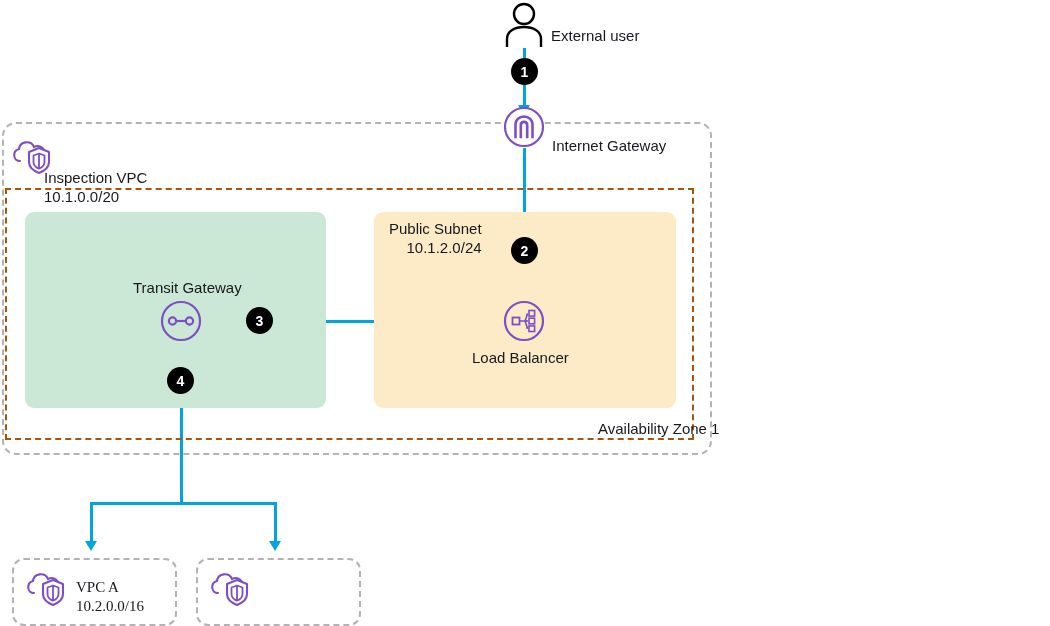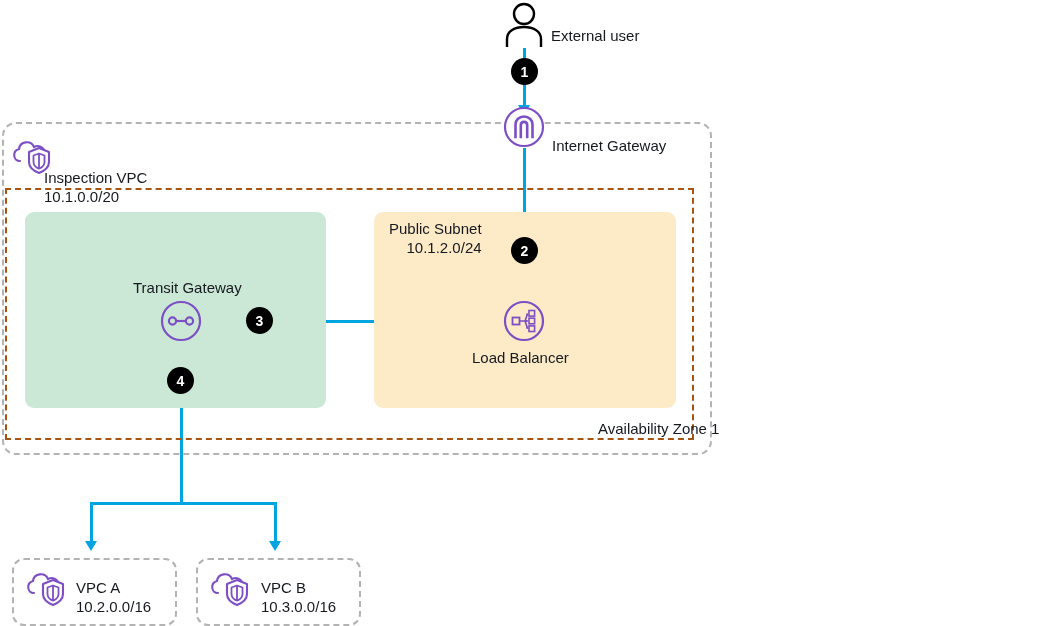--- a/index.html
+++ b/index.html
@@ -185,31 +185,30 @@
 
   <div class="vpc-small" style="left:12px; top:558px; width:165px; height:68px;"></div>
   <div class="icon-box" style="left:24px; top:570px;">
     <svg width="44" height="36" viewBox="0 0 44 36" xmlns="http://www.w3.org/2000/svg">
       <path d="M10 23 C3 23 2 13 9 11 C10 3 21 2 24 9 C30 6 36 11 34 17" fill="none" stroke="#7d4fc4" stroke-width="2.1" stroke-linecap="round"></path>
       <path d="M29 10 L39 14 L39 24 C39 30 34 33 29 35 C24 33 19 30 19 24 L19 14 Z" fill="#ffffff" stroke="#7d4fc4" stroke-width="2.1" stroke-linejoin="round"></path>
       <path d="M29 15.5 L34.5 17.5 L34.5 24 C34.5 27.6 31.8 29.6 29 30.7 C26.2 29.6 23.5 27.6 23.5 24 L23.5 17.5 Z" fill="none" stroke="#7d4fc4" stroke-width="1.8" stroke-linejoin="round"></path>
       <line x1="29" y1="15.5" x2="29" y2="30.7" stroke="#7d4fc4" stroke-width="1.8"></line>
     </svg>
   </div>
-  <div class="lbl lbl-2line" style="left:76px; top:578px;"><span>VPC A</span><br><span>10.2.0.0/16</span></div>
+  <div class="lbl lbl-2line" style="left:76px; top:578px;font-family:Liberation Serif, serif;"><span>VPC A</span><br><span>10.2.0.0/16</span></div>
 
   <div class="vpc-small" style="left:196px; top:558px; width:165px; height:68px;"></div>
   <div class="icon-box" style="left:208px; top:570px;">
     <svg width="44" height="36" viewBox="0 0 44 36" xmlns="http://www.w3.org/2000/svg">
       <path d="M10 23 C3 23 2 13 9 11 C10 3 21 2 24 9 C30 6 36 11 34 17" fill="none" stroke="#7d4fc4" stroke-width="2.1" stroke-linecap="round"></path>
       <path d="M29 10 L39 14 L39 24 C39 30 34 33 29 35 C24 33 19 30 19 24 L19 14 Z" fill="#ffffff" stroke="#7d4fc4" stroke-width="2.1" stroke-linejoin="round"></path>
       <path d="M29 15.5 L34.5 17.5 L34.5 24 C34.5 27.6 31.8 29.6 29 30.7 C26.2 29.6 23.5 27.6 23.5 24 L23.5 17.5 Z" fill="none" stroke="#7d4fc4" stroke-width="1.8" stroke-linejoin="round"></path>
       <line x1="29" y1="15.5" x2="29" y2="30.7" stroke="#7d4fc4" stroke-width="1.8"></line>
     </svg>
   </div>
-  <div class="lbl lbl-2line" style="left:261px; top:578px;"><span>VPC B</span><br><span>10.3.0.0/16</span></div>
 
   <div class="step" style="left:511px; top:58px;">1</div>
   <div class="step" style="left:511px; top:237px;">2</div>
   <div class="step" style="left:246px; top:307px;">3</div>
   <div class="step" style="left:167px; top:367px;">4</div>
 
 </div>
 
 </body></html>

